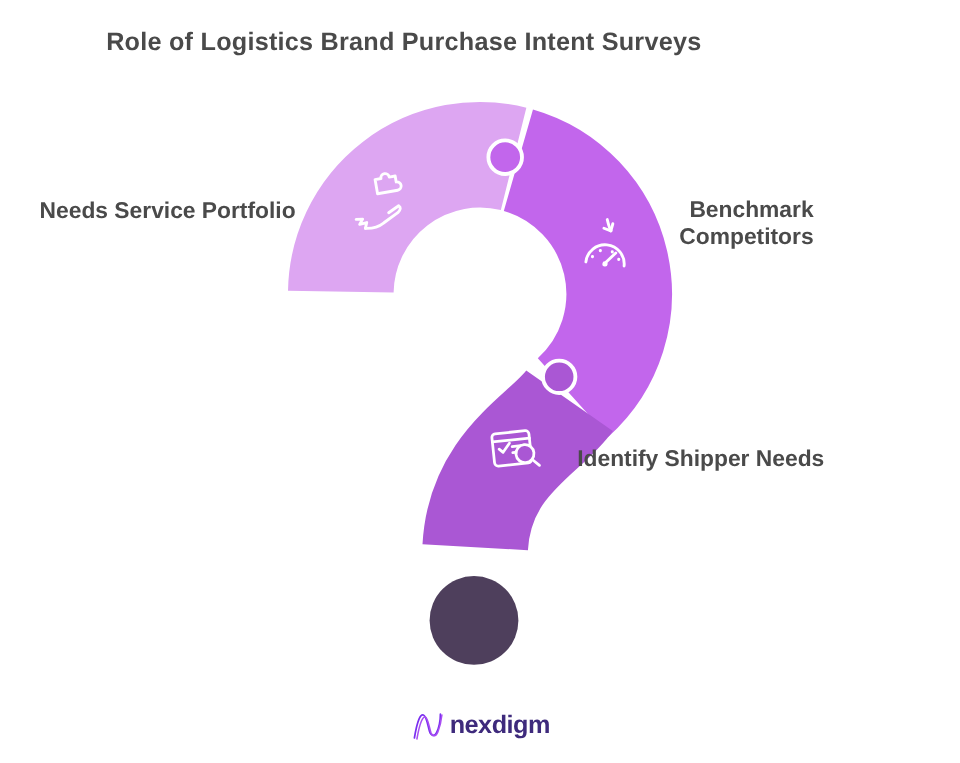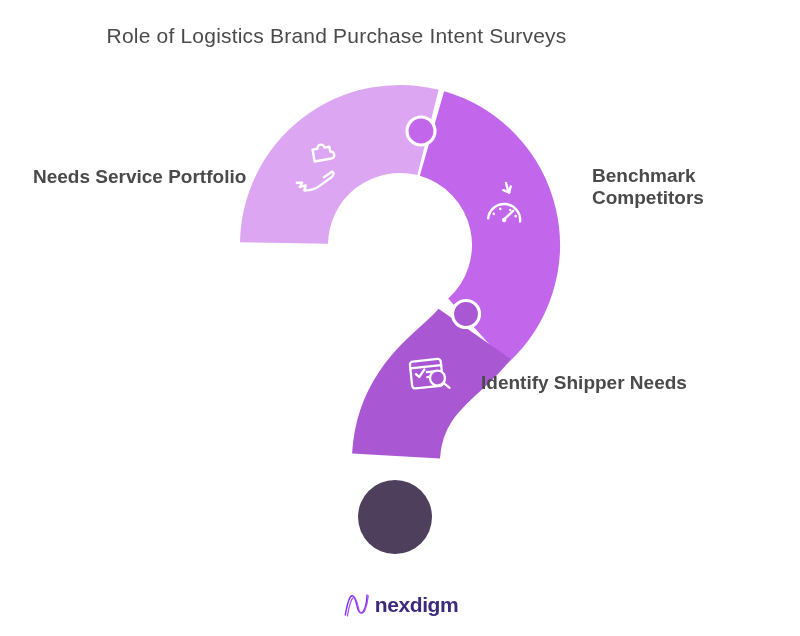--- a/index.html
+++ b/index.html
@@ -3,29 +3,29 @@
 <meta charset="utf-8">
 <style>
   html,body{margin:0;padding:0;}
   body{
     width:800px;height:636px;position:relative;overflow:hidden;
     background:#ffffff;
     font-family:"Liberation Sans", sans-serif;
   }
   .title{
     position:absolute;top:24px;left:0;width:673px;text-align:center;
-    font-size:21px;font-weight:400;color:#4a4a4a;letter-spacing:.2px;
+    font-size:21px;font-weight:700;color:#4a4a4a;letter-spacing:.2px;
   }
   .qm-layer{position:absolute;top:0;left:0;}
   .label{
     position:absolute;font-size:19px;font-weight:700;color:#4a4a4a;
     line-height:22px;white-space:pre-line;
   }
   .label-left{left:33px;top:166px;}
-  .label-right{left:592px;top:165px;width:132px;}
+  .label-right{left:546px;top:165px;width:132px;text-align:right;}
   .label-bottom{left:481px;top:372px;}
   .logo-row{
     position:absolute;top:588px;left:0;width:800px;height:34px;
     display:flex;align-items:center;justify-content:center;gap:3px;
   }
   .wordmark{
     font-size:21px;font-weight:700;color:#3e2a7c;letter-spacing:-0.4px;
   }
 </style>
 </head>

